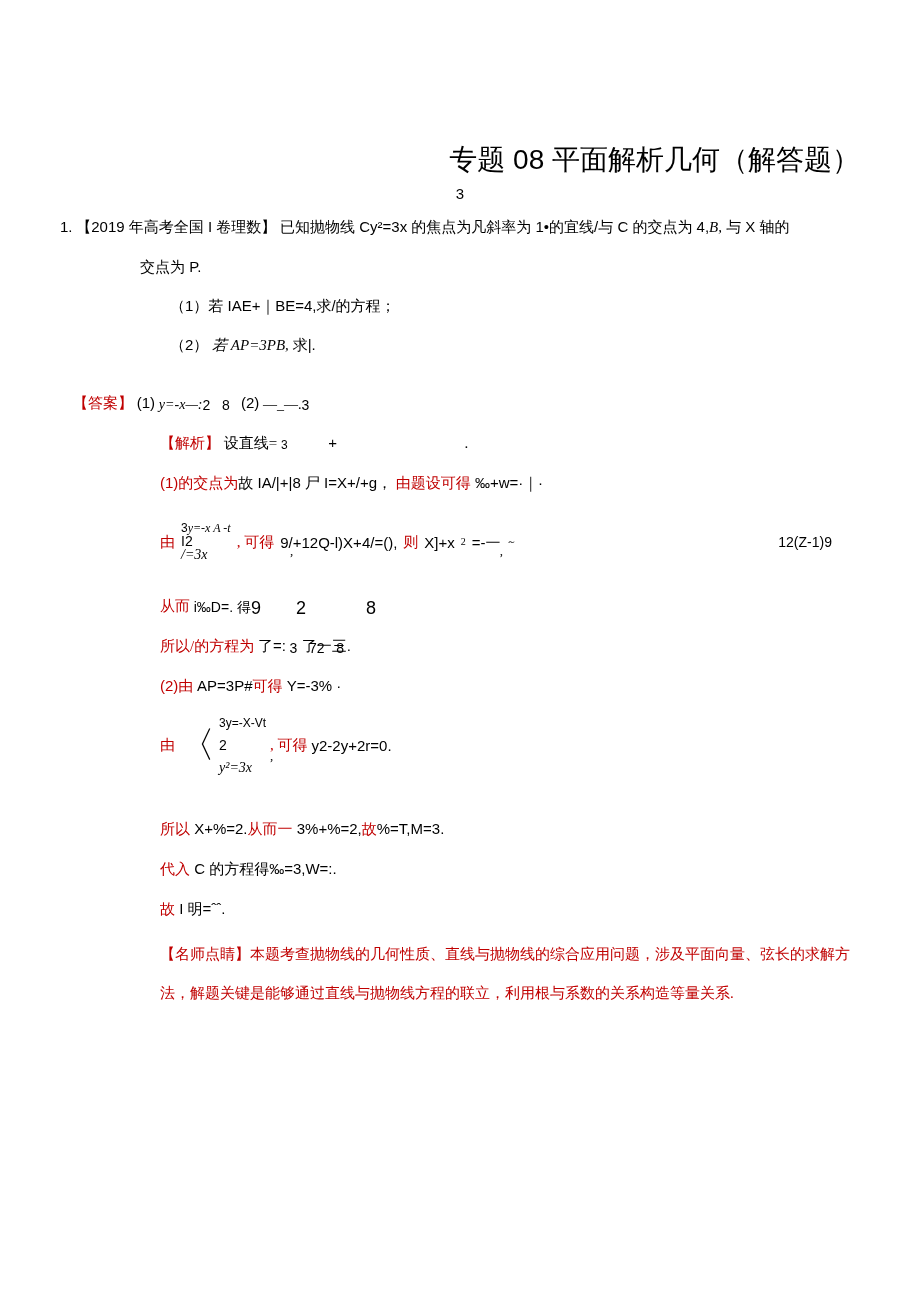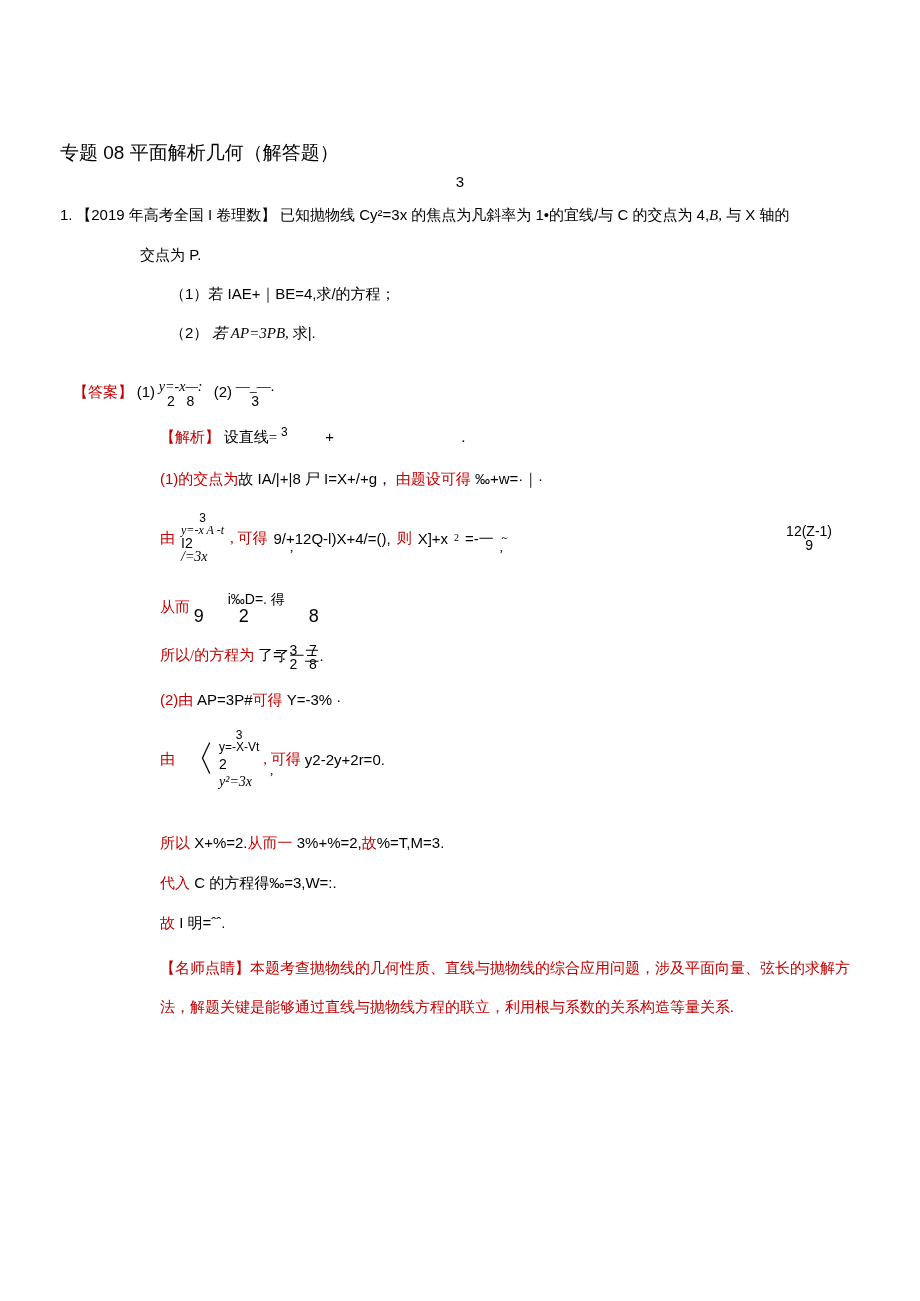--- a/index.html
+++ b/index.html
@@ -10,22 +10,22 @@
       margin: 0;
       padding: 60px 60px 60px 60px;
       width: 920px;
       box-sizing: border-box;
       background: #fff;
     }
     .sans {
       font-family: "Microsoft YaHei", "Arial", sans-serif;
     }
     .title {
-      text-align: left;
-      font-size: 19px;
+      text-align: right;
+      font-size: 28px;
       font-family: "Microsoft YaHei", "Arial", sans-serif;
       font-weight: 400;
       margin-top: 80px;
       margin-bottom: 4px;
     }
     .title-sub {
       text-align: center;
       font-size: 15px;
       font-family: Arial, sans-serif;
       margin-bottom: 12px;
@@ -38,21 +38,21 @@
     .indent3 { margin-left: 100px; }
     .para {
       margin-top: 18px;
       margin-bottom: 18px;
     }
     .red { color: #c00000; }
     .ital { font-style: italic; font-family: "Times New Roman", serif; }
     .arial { font-family: Arial, sans-serif; }
     .stack {
       display: inline-flex;
-      flex-direction: column;
+      flex-direction: row;
       align-items: center;
       line-height: 1.0;
       vertical-align: middle;
       font-size: 14px;
     }
     .system-block {
       display: flex;
       align-items: center;
       height: 60px;
     }

